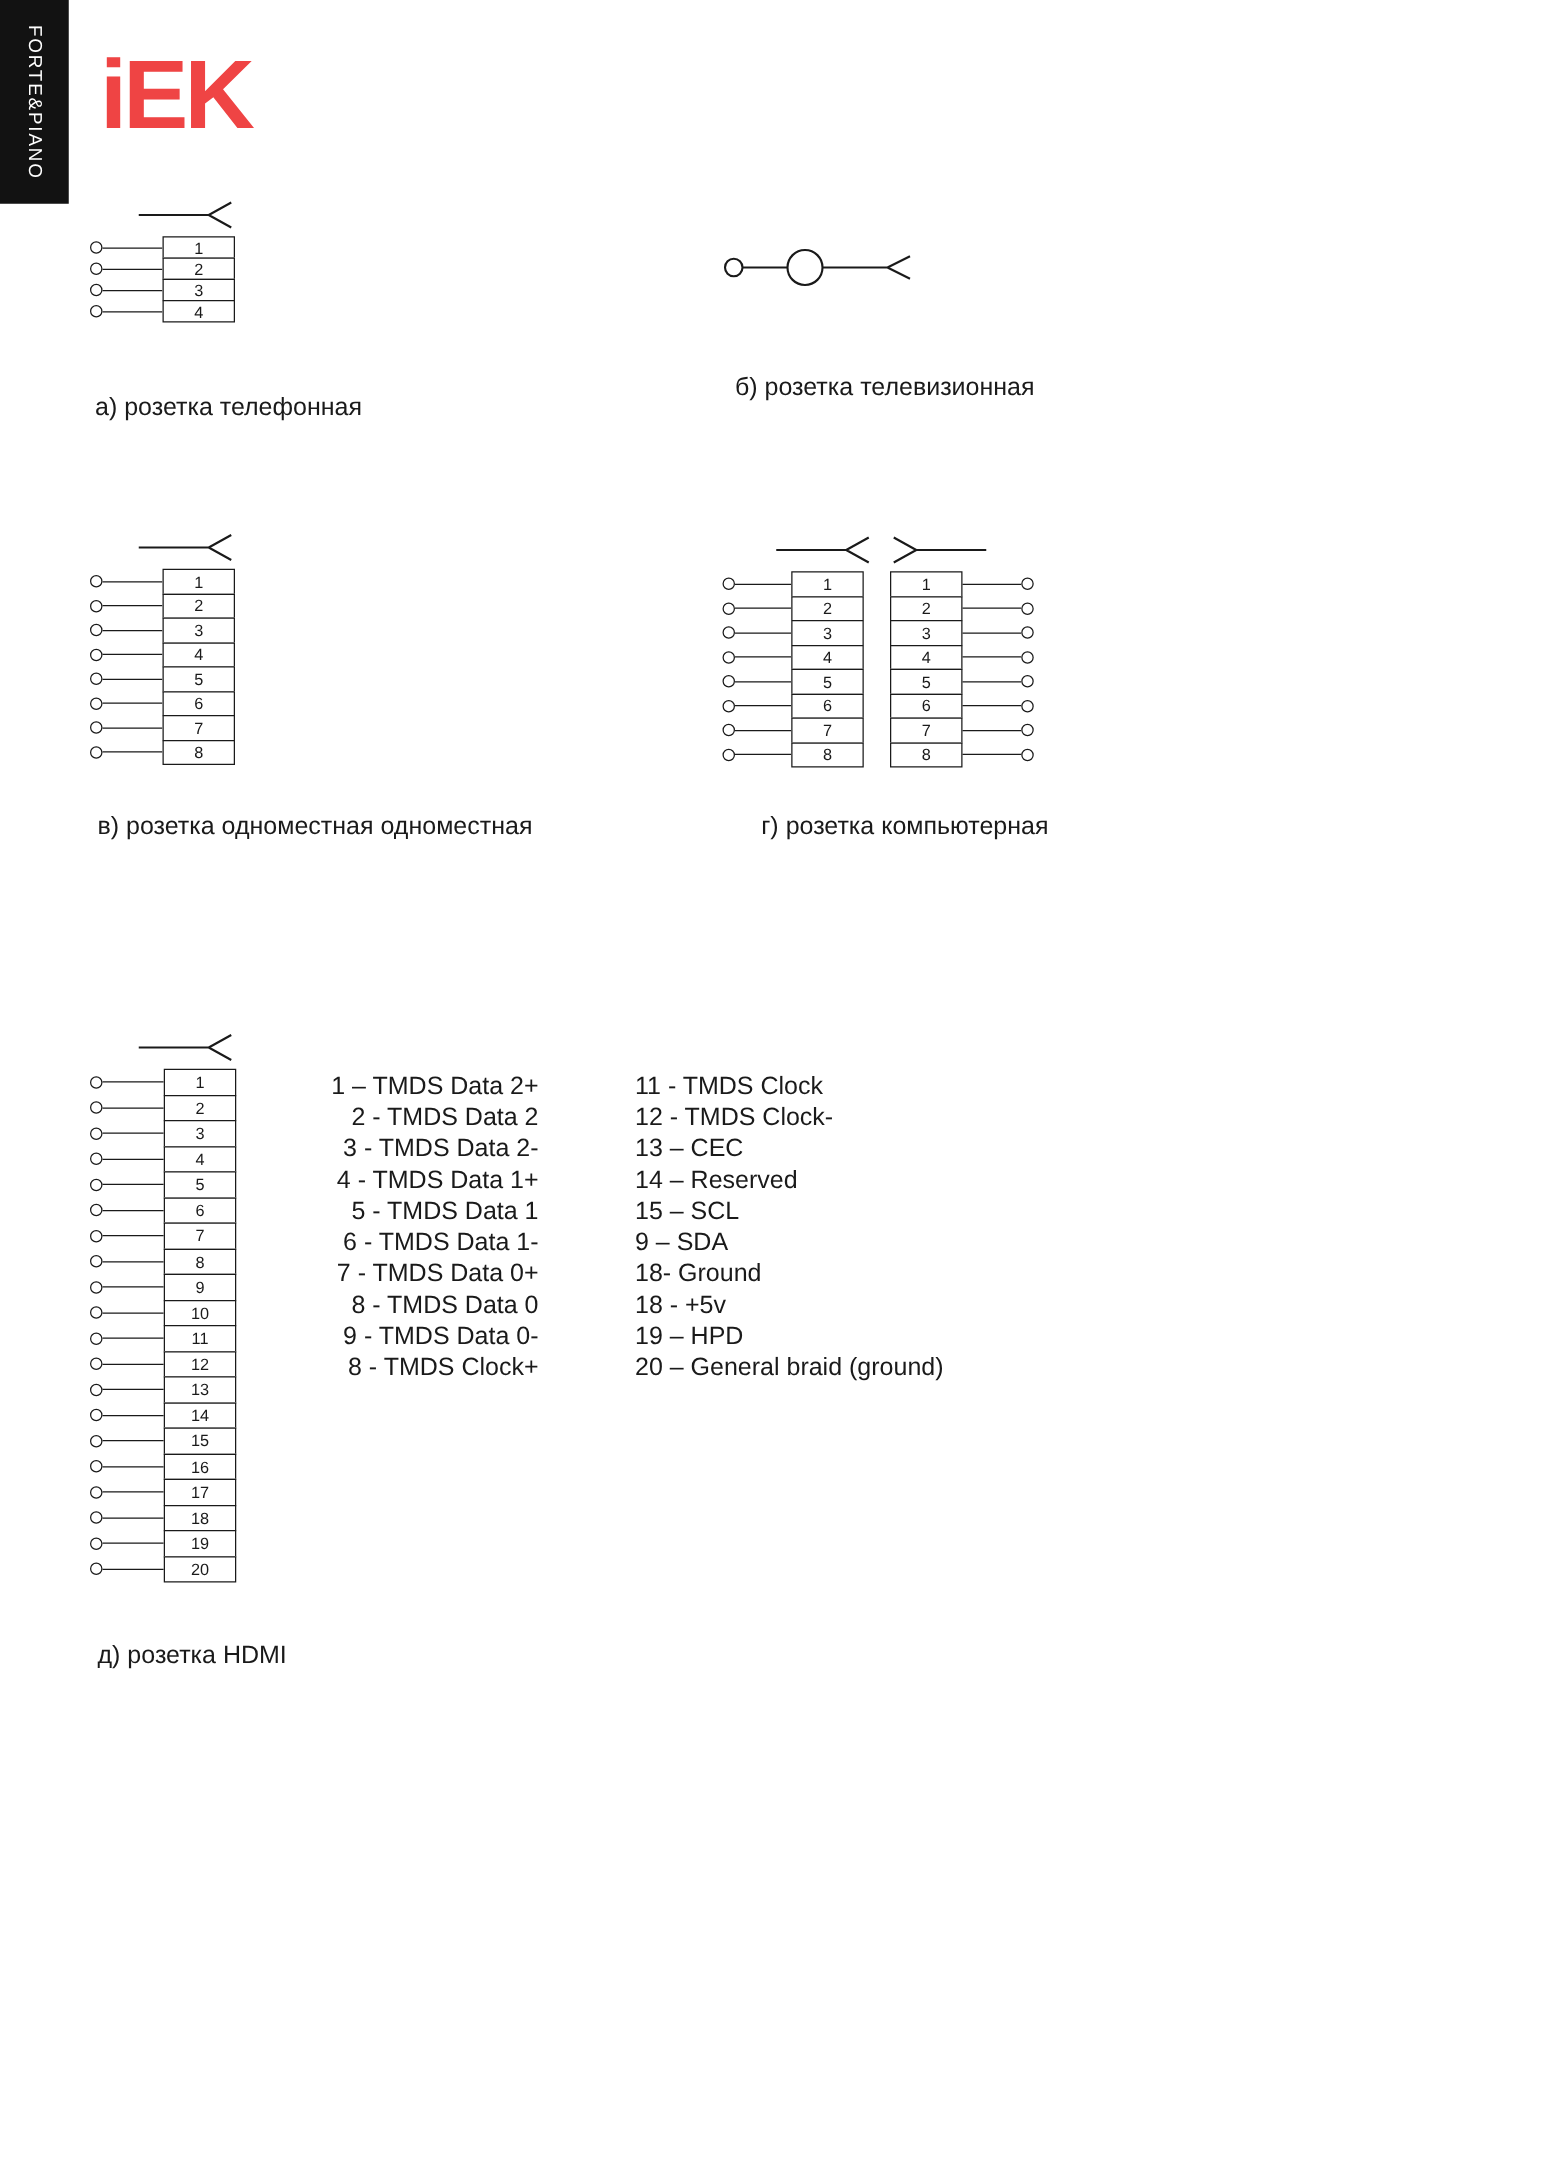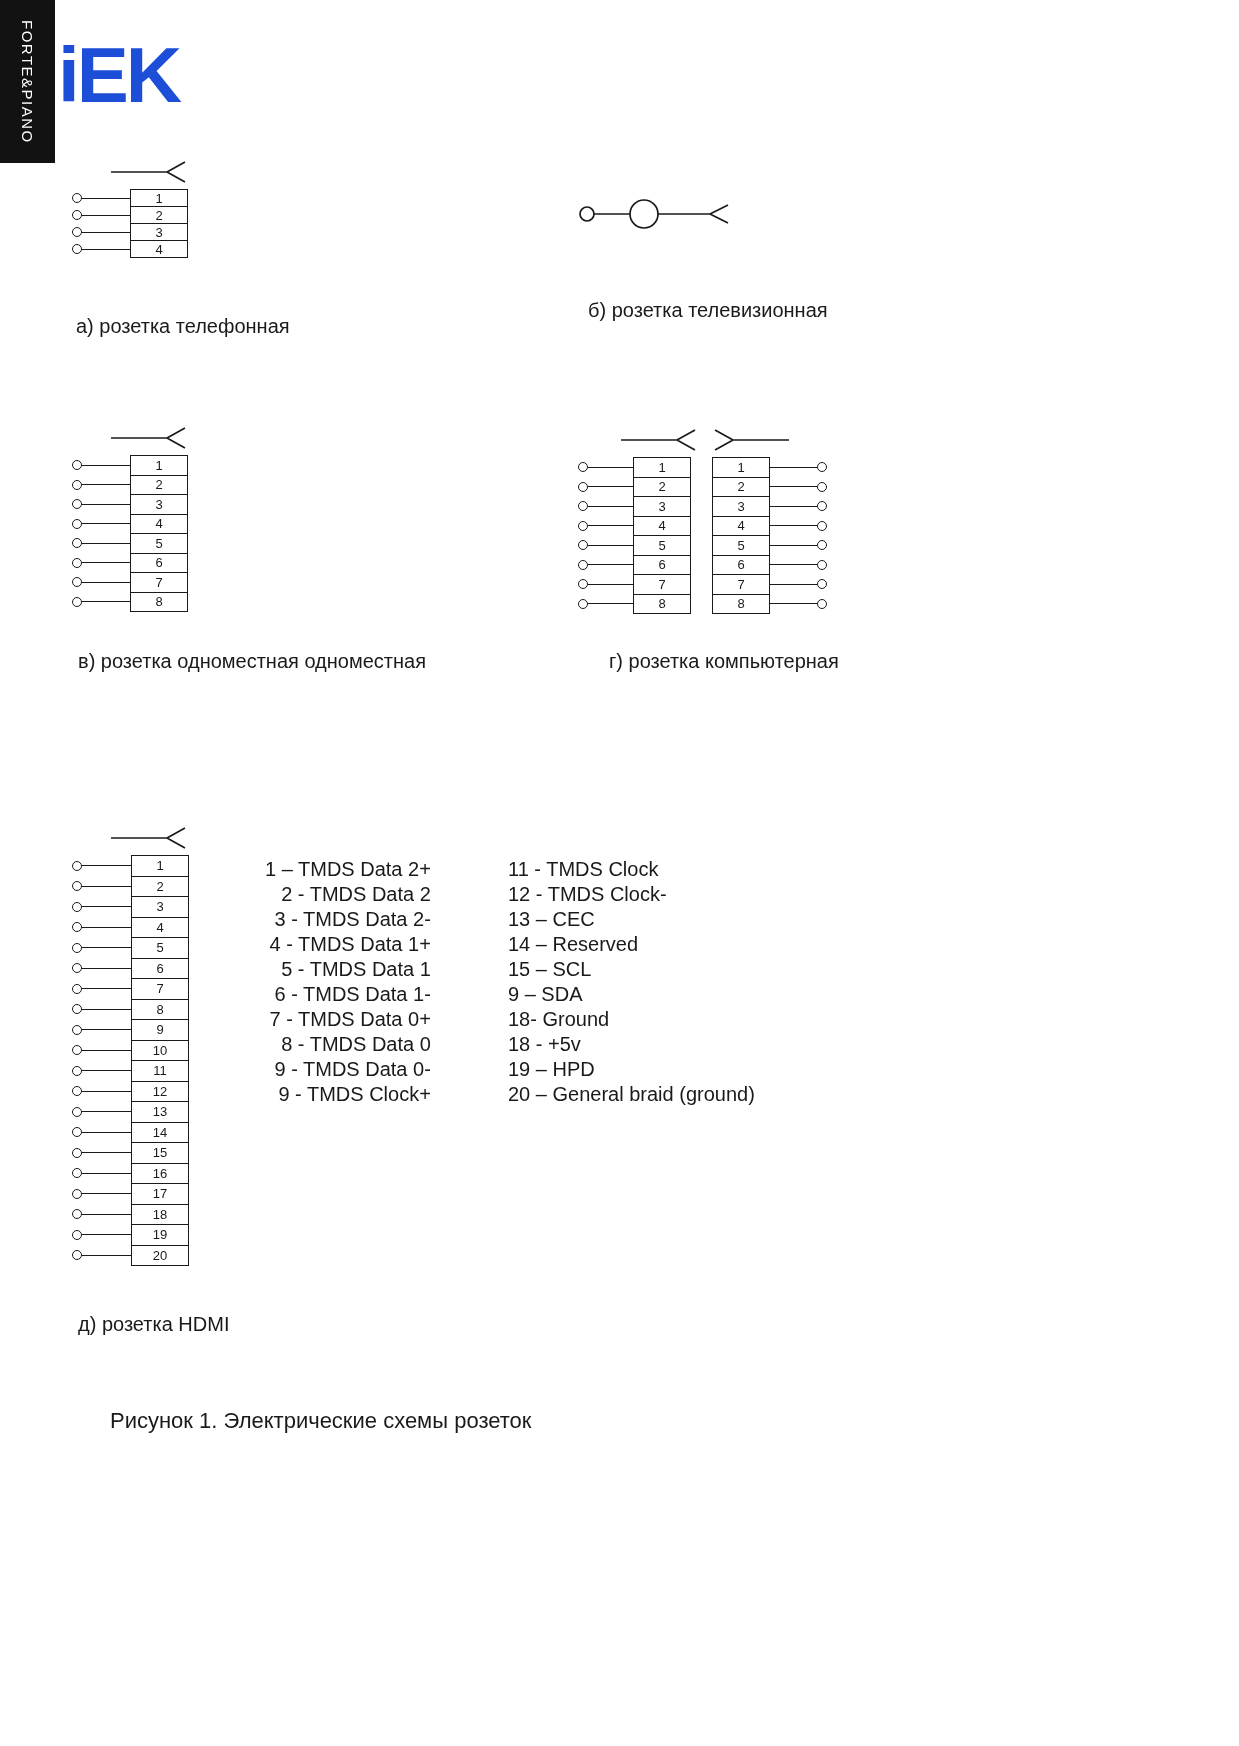--- a/index.html
+++ b/index.html
@@ -7,22 +7,22 @@
   body { font-family:"Liberation Sans", sans-serif; color:#1a1a1a; }
   .page { position:relative; width:1239px; height:1746px; background:#ffffff; overflow:hidden; margin:0 auto; }
 
   
   .sidebar { position:absolute; left:0; top:0; width:55px; height:163px; background:#121212;
              display:flex; align-items:center; justify-content:center; }
   .sidebar-text { color:#ffffff; font-size:15px; letter-spacing:1.5px;
                   writing-mode:vertical-rl; white-space:nowrap; }
 
   
-  .logo { position:absolute; left:58px; top:36px; font-size:78px; font-weight:900;
-          letter-spacing:-3px; line-height:1; color:#1d4ed8; }
+  .logo { position:absolute; left:80px; top:36px; font-size:78px; font-weight:900;
+          letter-spacing:-3px; line-height:1; color:#ef4444; }
 
   
   .connector { position:absolute; }
   .plug { display:block; }
   .rows { margin-top:5px; }
   .pin-row { display:flex; align-items:center; height:var(--rh); }
   .pin-row + .pin-row { margin-top:-1px; }
   .pin-circle { flex:0 0 auto; width:10px; height:10px; border:1.6px solid #1a1a1a;
                 border-radius:50%; background:#ffffff; }
   .pin-line { flex:1 1 auto; height:0; border-top:1.6px solid #1a1a1a; }
@@ -343,32 +343,31 @@
   <div class="legend-col" style="left:265px; top:857px;text-align:right;">
       <span class="legend-item">1 – TMDS Data 2+</span>
       <span class="legend-item">2 - TMDS Data 2</span>
       <span class="legend-item">3 - TMDS Data 2-</span>
       <span class="legend-item">4 - TMDS Data 1+</span>
       <span class="legend-item">5 - TMDS Data 1</span>
       <span class="legend-item">6 - TMDS Data 1-</span>
       <span class="legend-item">7 - TMDS Data 0+</span>
       <span class="legend-item">8 - TMDS Data 0</span>
       <span class="legend-item">9 - TMDS Data 0-</span>
-      <span class="legend-item">9 - TMDS Clock+</span>
+      <span class="legend-item">8 - TMDS Clock+</span>
     </div>
   <div class="legend-col" style="left:508px; top:857px;">
       <span class="legend-item">11 - TMDS Clock</span>
       <span class="legend-item">12 - TMDS Clock-</span>
       <span class="legend-item">13 – CEC</span>
       <span class="legend-item">14 – Reserved</span>
       <span class="legend-item">15 – SCL</span>
       <span class="legend-item">9 – SDA</span>
       <span class="legend-item">18- Ground</span>
       <span class="legend-item">18 - +5v</span>
       <span class="legend-item">19 – HPD</span>
       <span class="legend-item">20 – General braid (ground)</span>
     </div>
 
   <div class="dlabel" style="left:78px; top:1313px;">д) розетка HDMI</div>
 
-  <div class="caption" style="left:110px; top:1408px;">Рисунок 1. Электрические схемы розеток</div>
 
 </div>
 
 </body></html>

